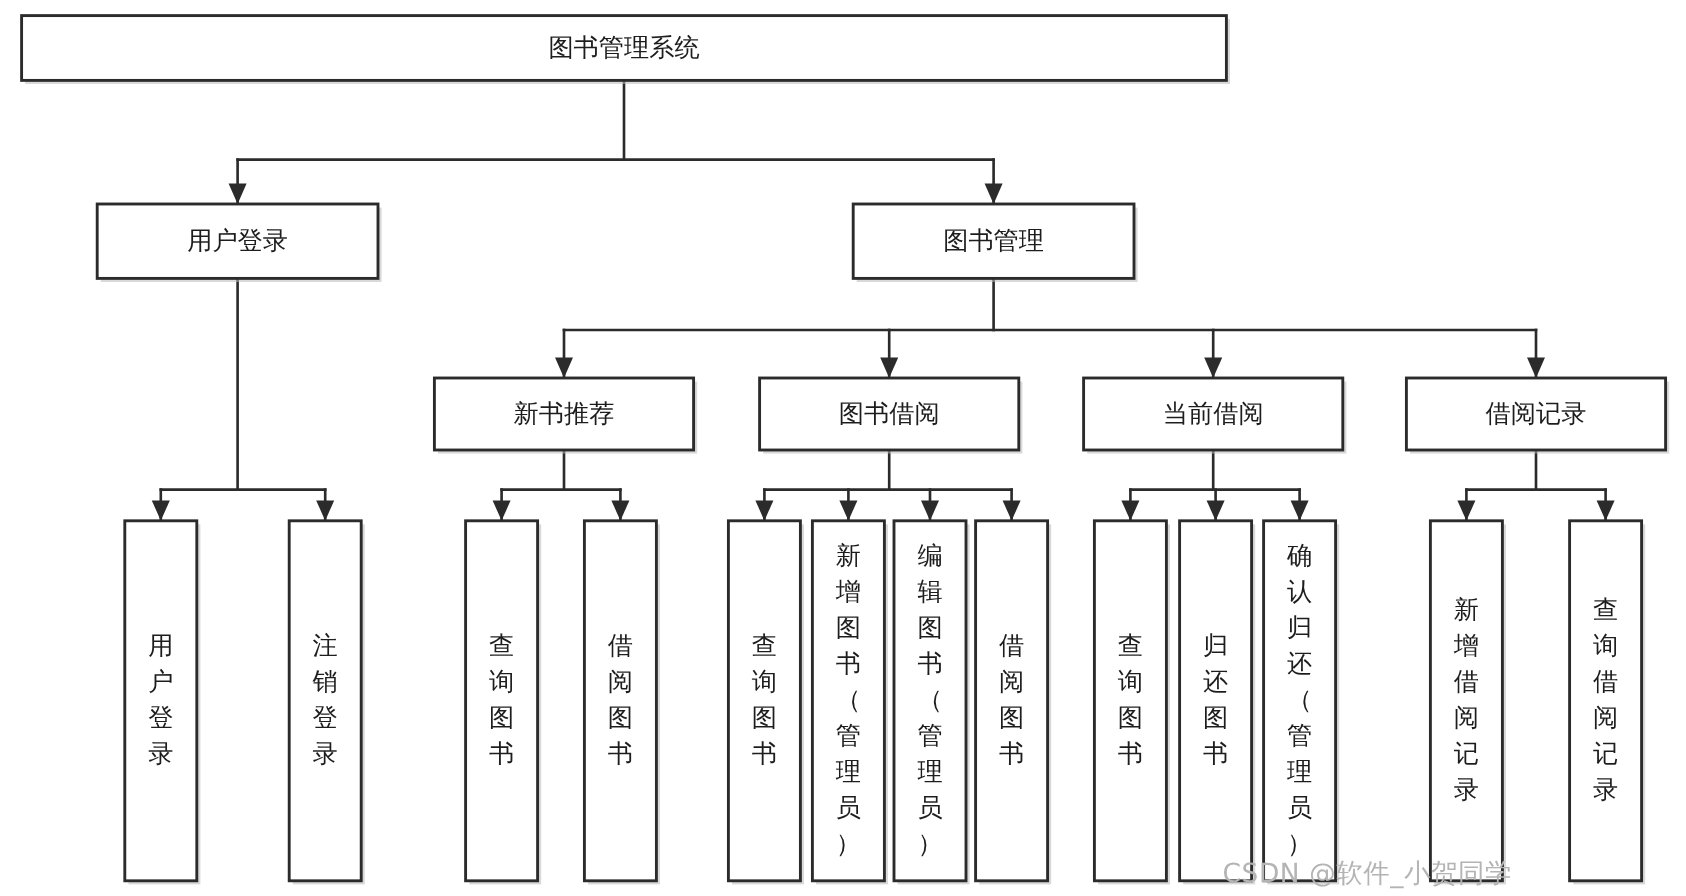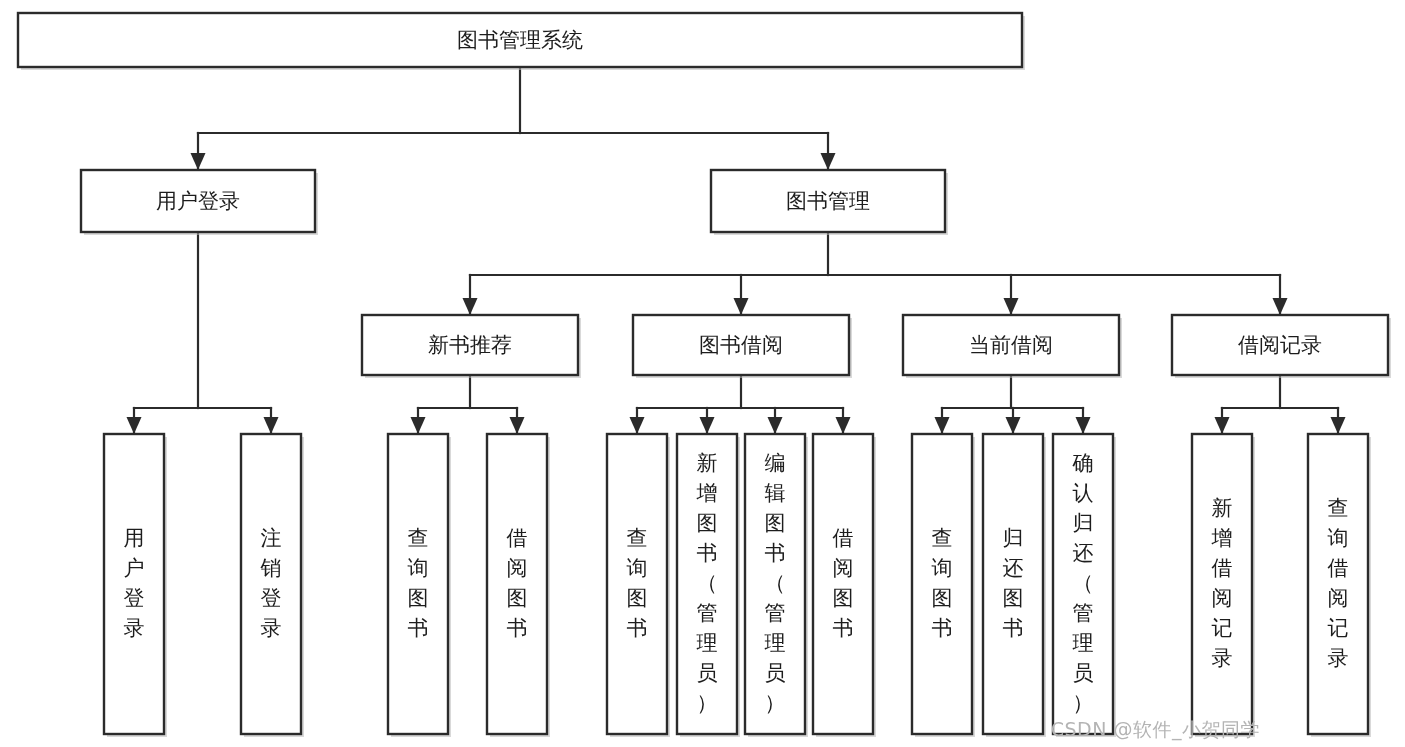--- a/index.html
+++ b/index.html
@@ -56,21 +56,21 @@
   }
   .node-label-v {
     text-anchor: middle;
     font-size: 21px;
   }
   .watermark-text {
     position: absolute;
     right: 8px;
     bottom: 4px;
     font-family: "DejaVu Sans", "Liberation Sans", sans-serif;
-    font-size: 19px;
+    font-size: 22px;
     color: #b4b4b4;
     white-space: nowrap;
     letter-spacing: 0.5px;
     pointer-events: none;
   }
 </style>
 </head>
 <body>
 
 <div id="diagram-root">

